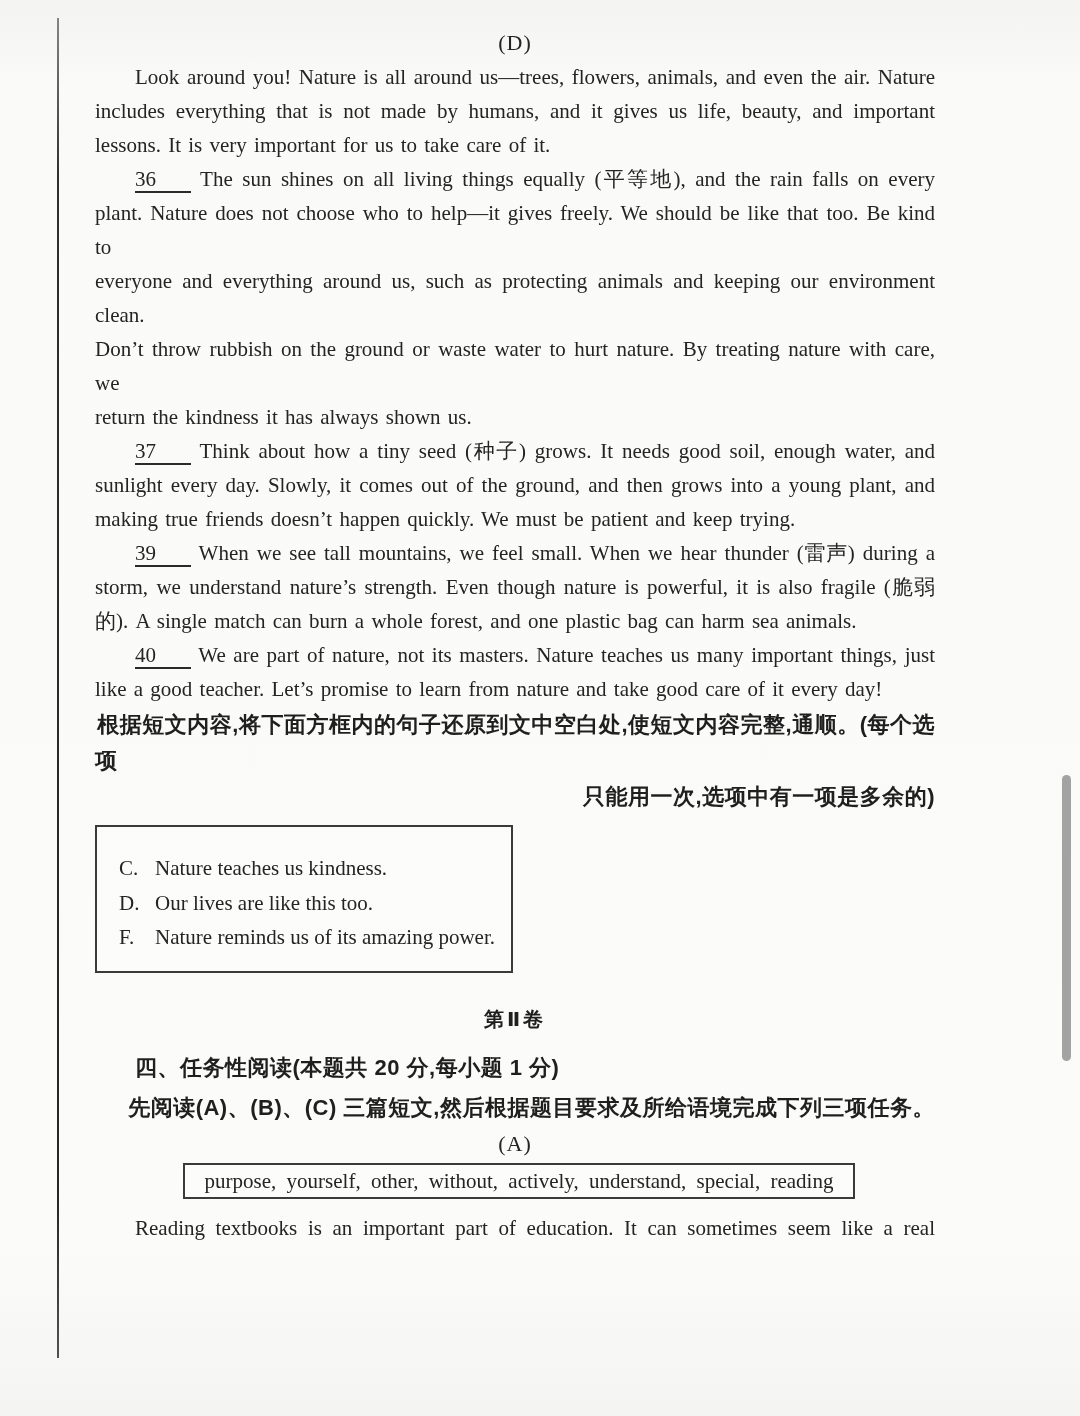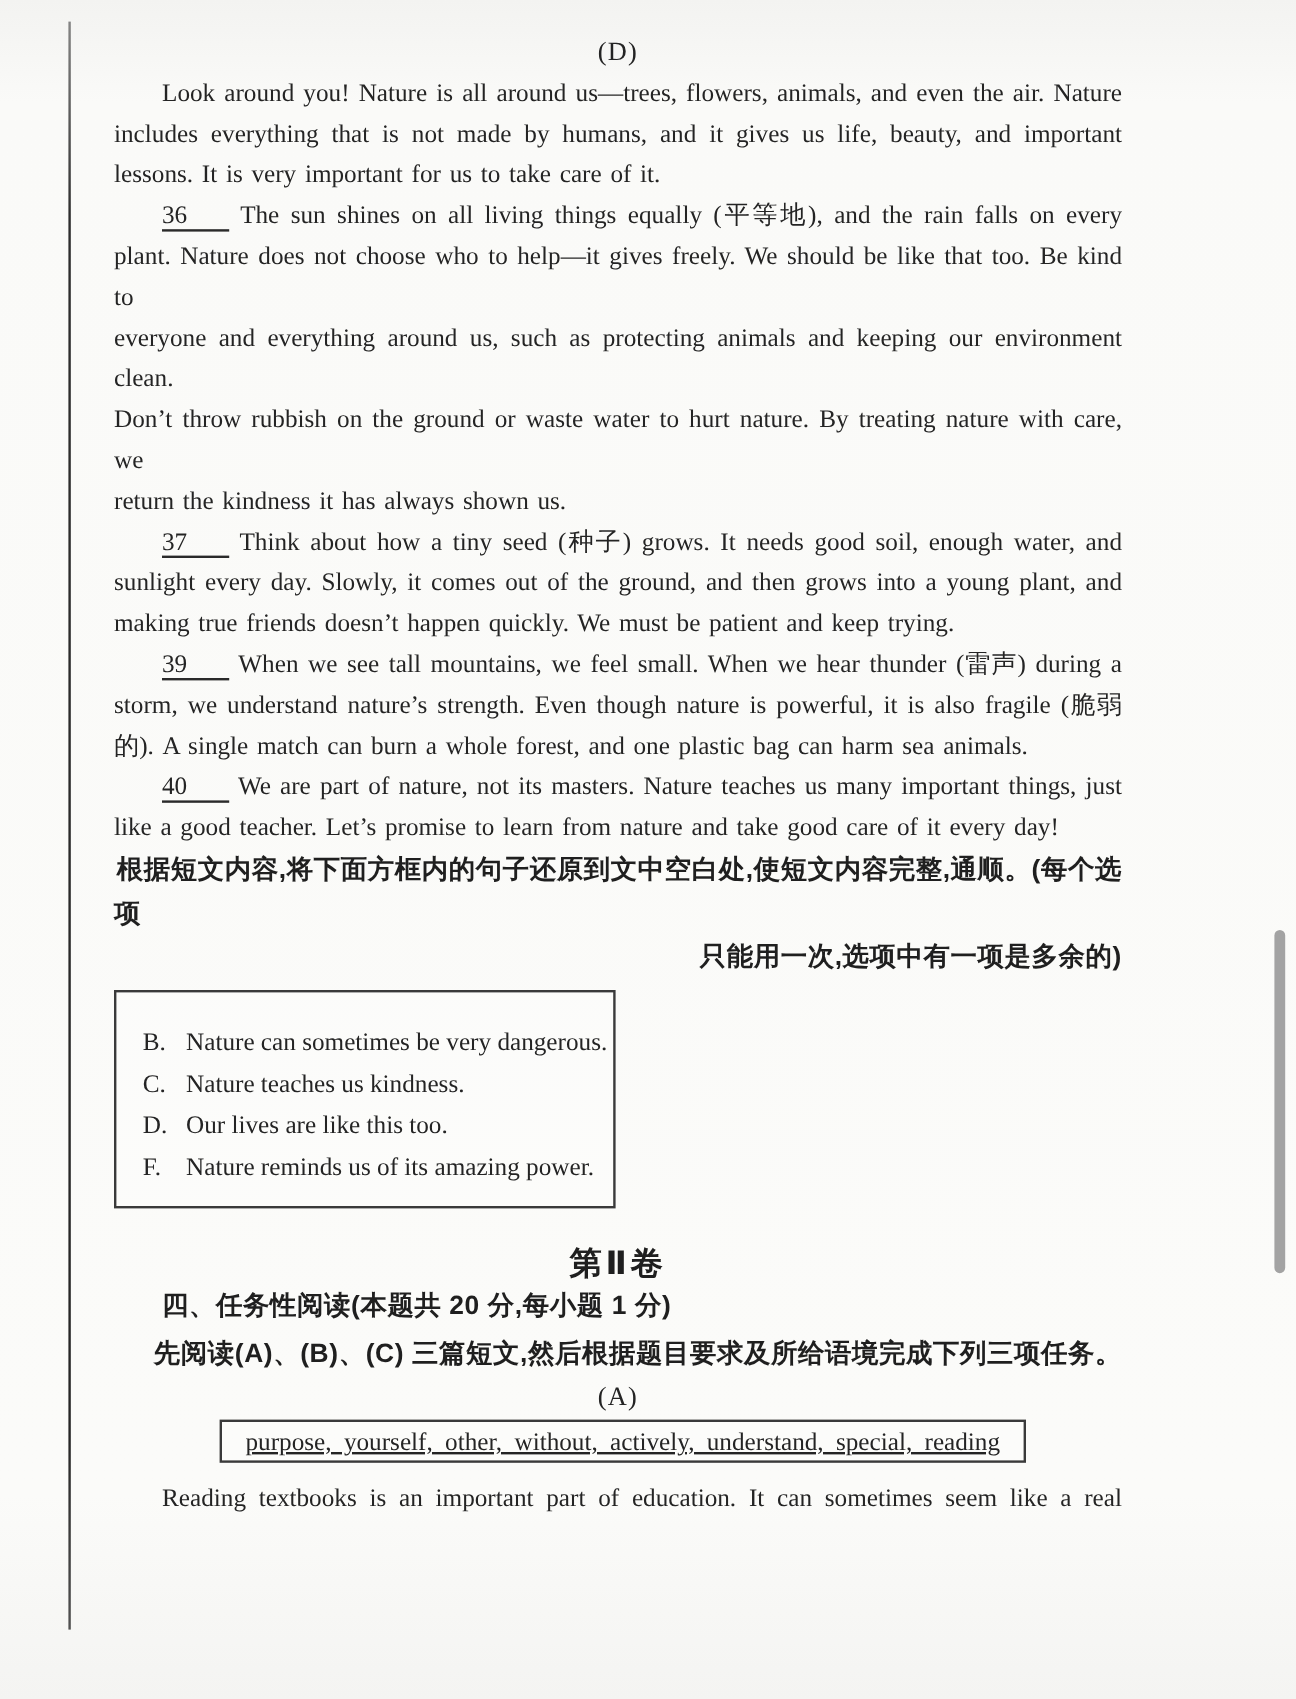--- a/index.html
+++ b/index.html
@@ -45,35 +45,34 @@
   #instruction-cn .line{font-size:22px;line-height:36px;word-spacing:normal;letter-spacing:.5px;text-align:right;}
   .options-box{
     margin-top:10px;width:392px;
     border:2px solid #3a3a3a;
     padding:24px 0 16px 22px;
     background:rgba(255,255,255,.25);
   }
   .opt-line{font-size:21px;line-height:34.5px;}
   .opt-label{display:inline-block;width:36px;}
   .part2-title{
-    margin-top:28px;text-align:center;font-size:27px;line-height:36px;letter-spacing:3px;
+    margin-top:28px;text-align:center;font-size:20px;line-height:36px;letter-spacing:3px;
   }
   .sec4-heading{
-    padding-left:40px;font-size:22px;line-height:34px;letter-spacing:.5px;
+    margin-top:14px;padding-left:40px;font-size:22px;line-height:34px;letter-spacing:.5px;
   }
   .sec4-intro{
     margin-top:4px;font-size:22px;line-height:38px;letter-spacing:.5px;text-align:right;
   }
   .word-bank-box{
     margin-top:2px;margin-left:88px;width:672px;
     border:2px solid #3a3a3a;box-sizing:border-box;
     text-align:center;font-size:21px;line-height:32px;
     word-spacing:5px;
     background:rgba(255,255,255,.25);
-    text-decoration:underline;
   }
   #passage-a{margin-top:12px;}
 </style>
 </head>
 <body>
 
 <div class="page">
   <div class="left-rule"></div>
   <div class="scrollbar-thumb"></div>
 
@@ -112,21 +111,20 @@
 
     <div id="instruction-cn" class="cn-bold">
         <div class="para">
           <div class="line jline">根据短文内容,将下面方框内的句子还原到文中空白处,使短文内容完整,通顺。(每个选项</div>
           <div class="line">只能用一次,选项中有一项是多余的)</div>
         </div>
       </div>
 
     <div class="options-box">
       <div id="options-list">
-          <div class="opt-line"><span class="opt-label">B.</span><span>Nature can sometimes be very dangerous.</span></div>
           <div class="opt-line"><span class="opt-label">C.</span><span>Nature teaches us kindness.</span></div>
           <div class="opt-line"><span class="opt-label">D.</span><span>Our lives are like this too.</span></div>
           <div class="opt-line"><span class="opt-label">F.</span><span>Nature reminds us of its amazing power.</span></div>
         </div>
     </div>
 
     <div class="part2-title cn-bold">第Ⅱ卷</div>
 
     <div class="sec4-heading cn-bold">四、任务性阅读(本题共 20 分,每小题 1 分)</div>
 

